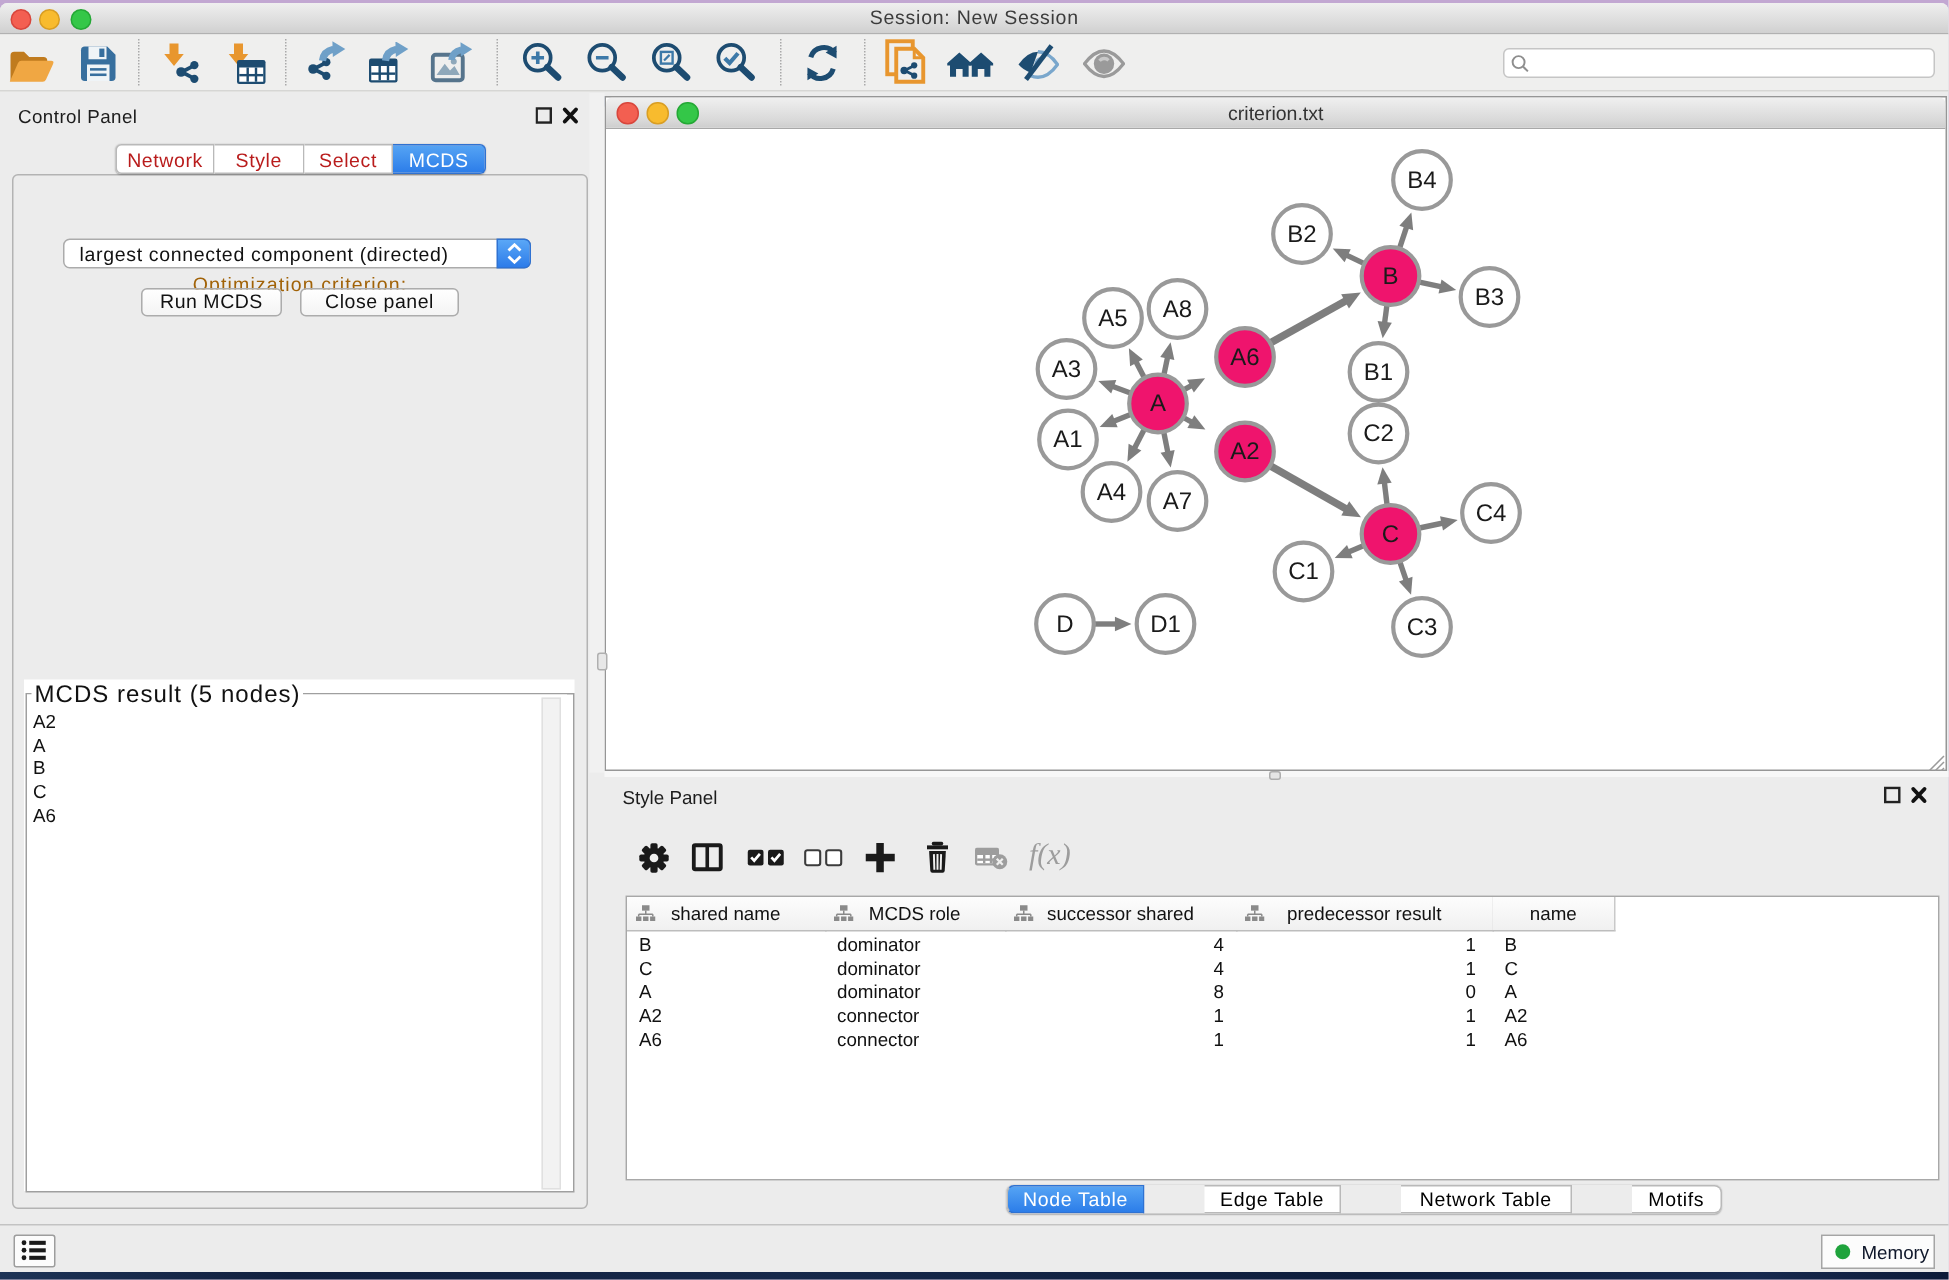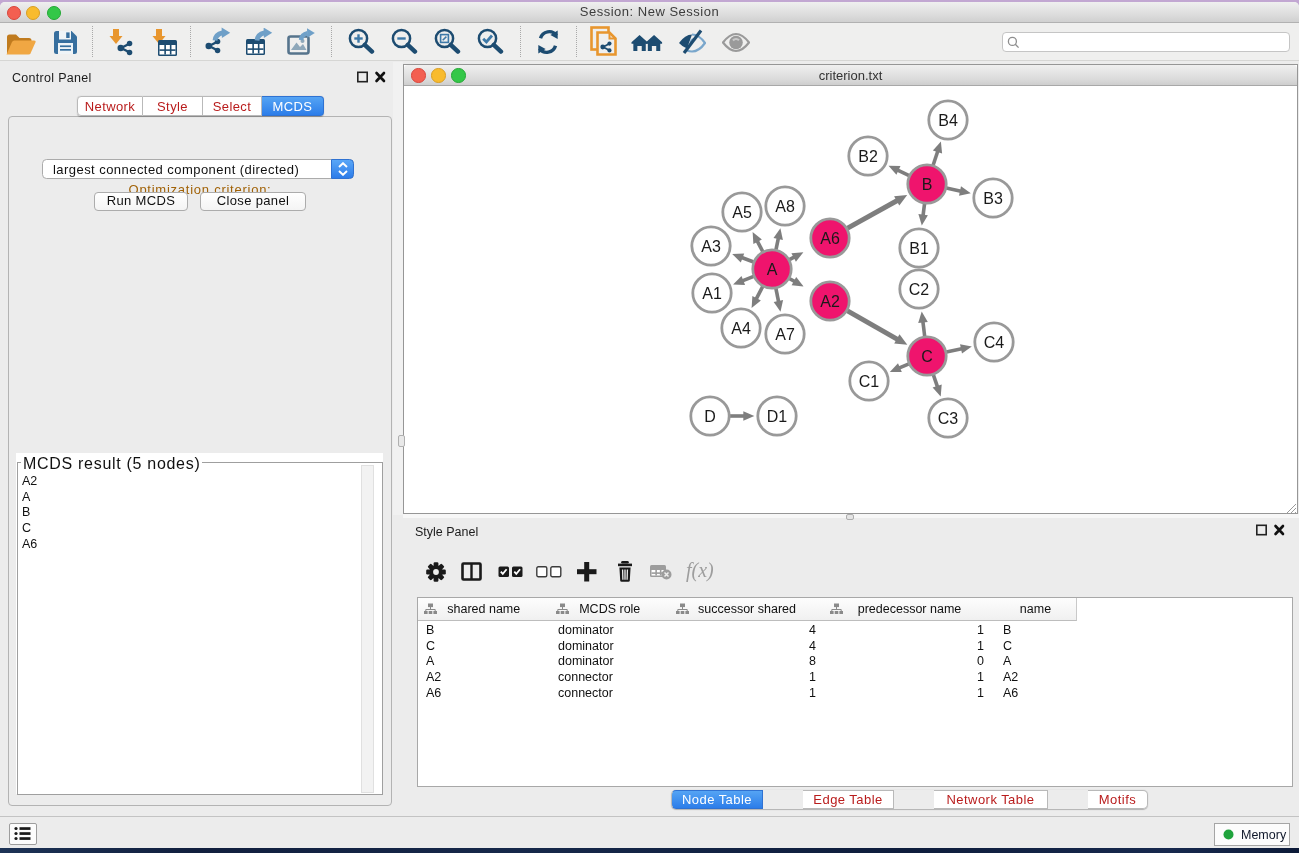--- a/index.html
+++ b/index.html
@@ -42,21 +42,21 @@
 #nettb .tl{top:3.2px;width:12.5px;height:12.5px;}
 #ntitle{position:absolute;top:3px;left:0;width:100%;text-align:center;font-size:13px;color:#333;}
 .bluecorner{position:absolute;width:7px;height:7px;background:#2e62b5;}
 
 #tpTitle{position:absolute;left:415px;top:523px;font-size:12.5px;color:#1c1c1c;}
 #tablebox{position:absolute;left:417px;top:595px;width:874px;height:188px;background:#ffffff;border:1px solid #a8a8a8;}
 .th{position:absolute;top:0;height:22px;background:linear-gradient(#fdfdfd,#f0f0f0);border-right:1px solid #c9c9c9;border-bottom:1px solid #bdbdbd;}
 .th .lbl{position:absolute;top:4px;width:100%;text-align:center;font-size:12.5px;color:#111;}
 .td{position:absolute;font-size:12.5px;color:#111;height:15.7px;}
 #btabs{position:absolute;left:671px;top:788px;height:19px;display:flex;font-size:13px;letter-spacing:0.45px;border-radius:5px;box-shadow:0 0.5px 1px rgba(0,0,0,0.25);gap:40px;}
-#btabs .seg{background:#fff;border:1px solid #b9b9b9;border-left:none;color:#b91c1c;display:flex;align-items:center;justify-content:center;}
+#btabs .seg{background:#fff;border:1px solid #b9b9b9;border-left:none;color:#000000;display:flex;align-items:center;justify-content:center;}
 #btabs .seg:first-child{border-left:1px solid #b9b9b9;border-radius:5px 0 0 5px;}
 #btabs .seg:last-child{border-radius:0 5px 5px 0;}
 #btabs .sel{background:linear-gradient(#55a4f4,#2c7de9);color:#fff;border-color:#2f72d2;}
 
 #statusbar{position:absolute;left:0;top:814px;width:1299px;height:33px;background:#ececec;border-top:1px solid #c3c3c3;}
 #listbtn{position:absolute;left:9px;top:6px;width:26px;height:20px;background:#fcfcfc;border:1px solid #9d9d9d;border-radius:2px;}
 #membtn{position:absolute;left:1214px;top:6px;width:74px;height:21px;background:#fcfcfc;border:1px solid #a5a5a5;font-size:12.5px;color:#0f172a;}
 #wallpaper{position:absolute;left:0;top:846px;width:1299px;height:5px;background:linear-gradient(90deg,#1d3356,#111f3e 15%,#16284a 40%,#0e1d3c 70%,#17294e 90%,#0c1a38);}
 </style></head><body>
 <div id="screen">
@@ -455,21 +455,21 @@
             <g stroke="#8a8a8a" stroke-width="1">
               <line x1="6.5" y1="4" x2="6.5" y2="6.5"></line>
               <line x1="1.8" y1="6.5" x2="11.2" y2="6.5"></line>
               <line x1="1.8" y1="6.5" x2="1.8" y2="8"></line>
               <line x1="11.2" y1="6.5" x2="11.2" y2="8"></line>
             </g>
             <rect x="0" y="8" width="3.6" height="3" fill="#8a8a8a"></rect>
             <rect x="4.7" y="8" width="3.6" height="3" fill="#8a8a8a"></rect>
             <rect x="9.4" y="8" width="3.6" height="3" fill="#8a8a8a"></rect>
           </svg>
-          <div class="lbl">predecessor name</div>
+          <div class="lbl">predecessor result</div>
         </div>
         <div class="th" style="left:577px;width:81px">
           <div class="lbl">name</div>
         </div>
         <div class="td" style="left:8px;top:25.0px">B</div>
         <div class="td" style="left:140px;top:25.0px">dominator</div>
         <div class="td" style="left:252px;width:146px;top:25.0px;text-align:right">4</div>
         <div class="td" style="left:406px;width:160px;top:25.0px;text-align:right">1</div>
         <div class="td" style="left:585px;top:25.0px">B</div>
         <div class="td" style="left:8px;top:40.7px">C</div>

